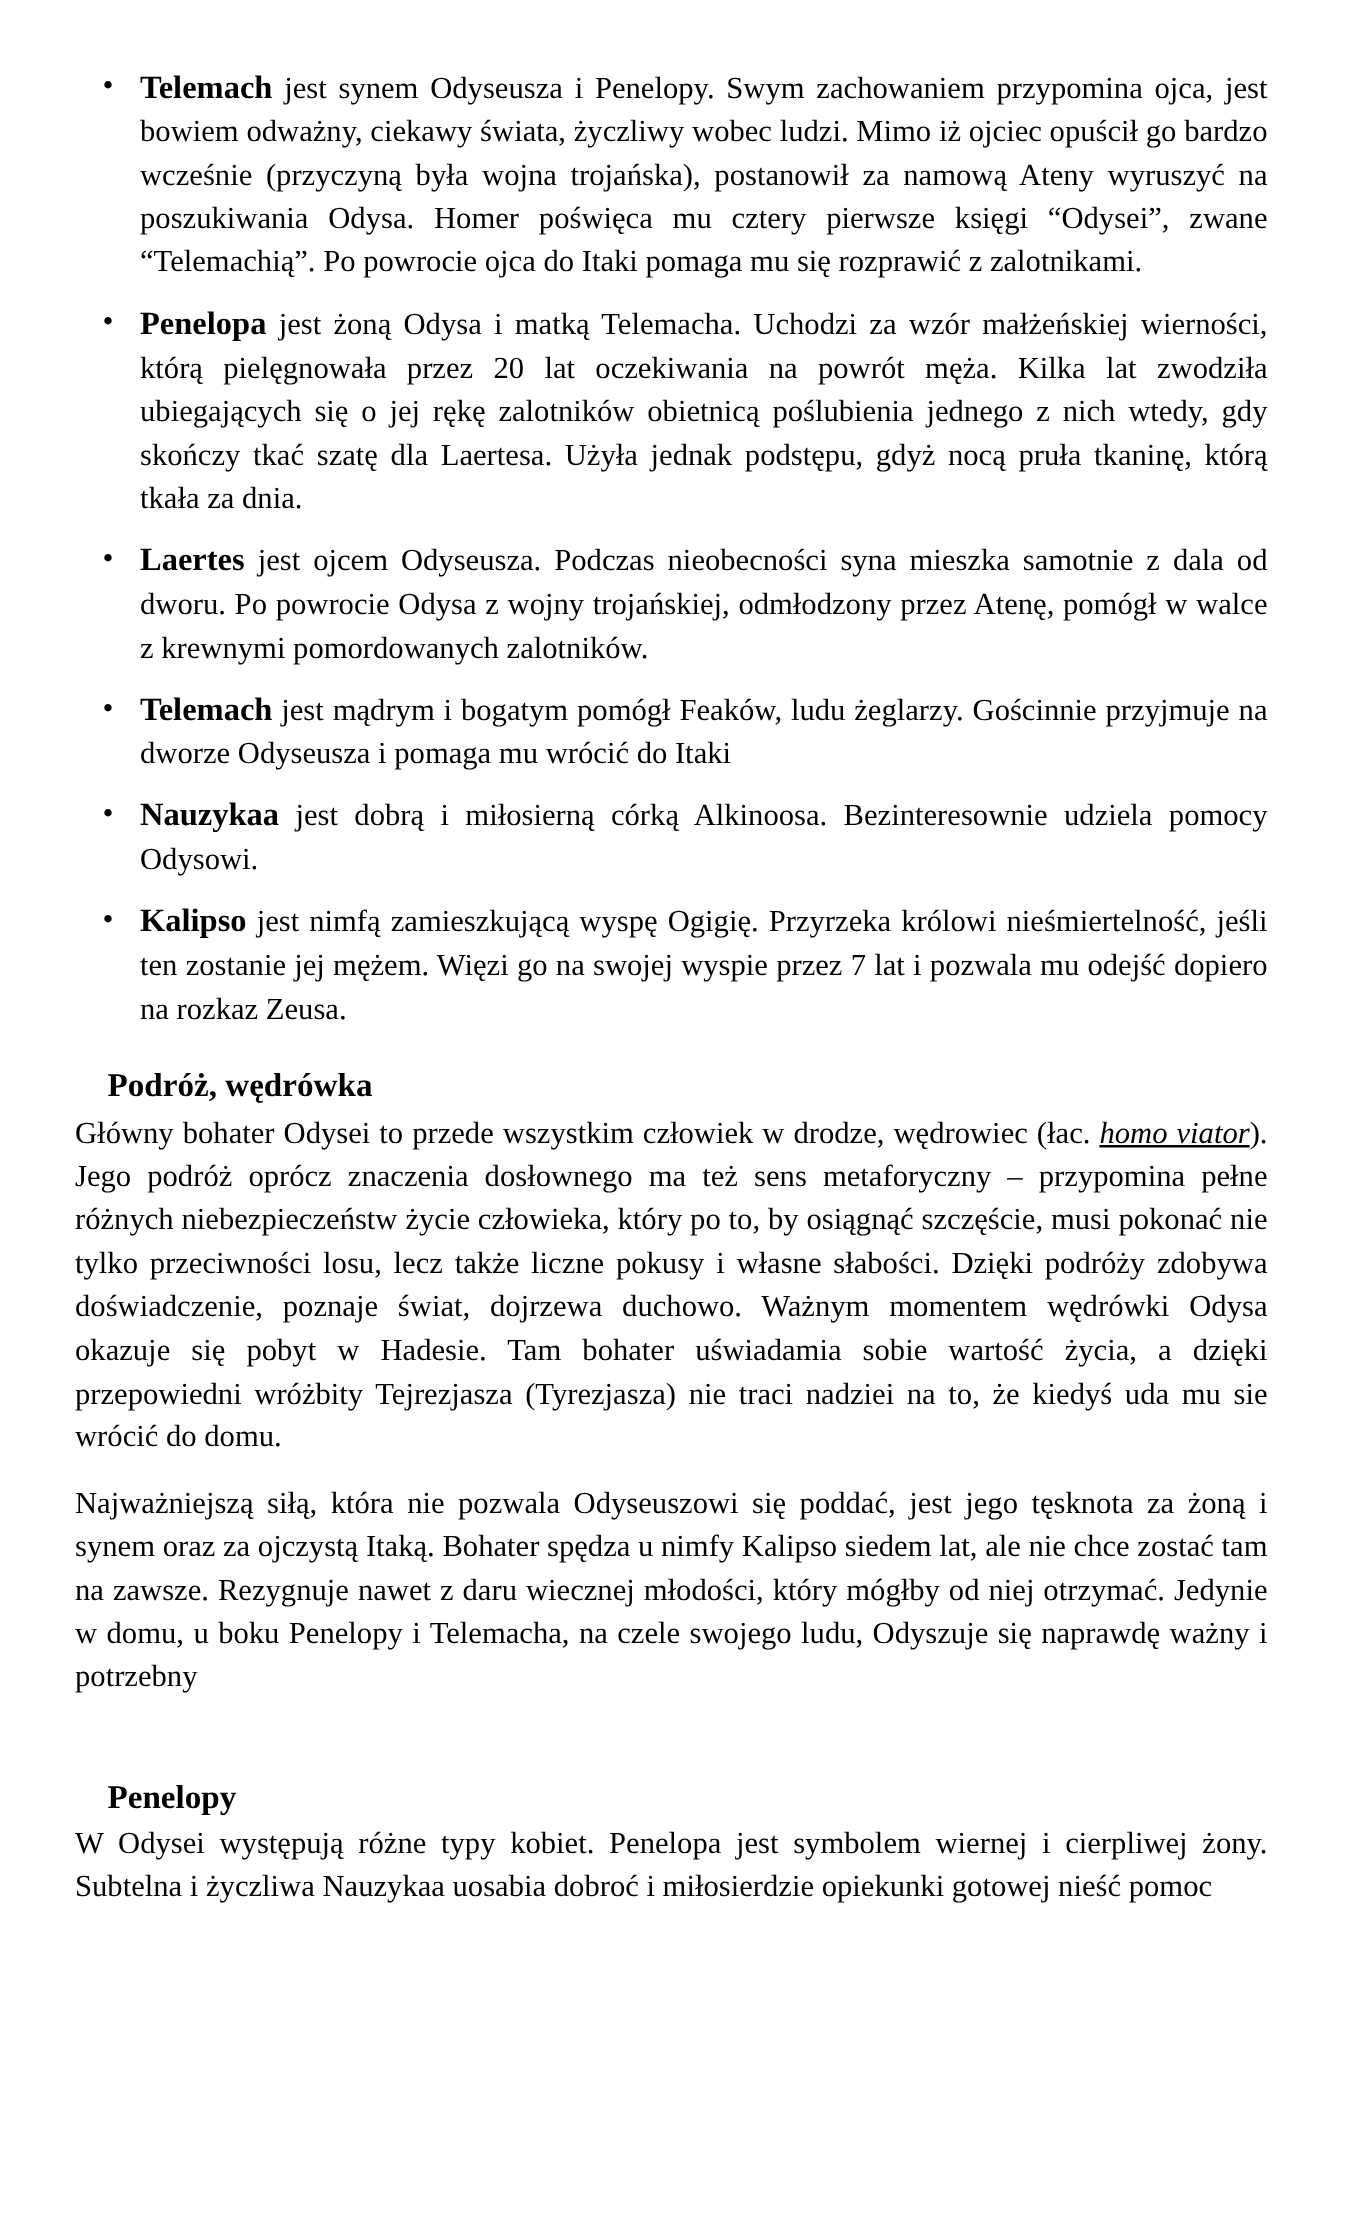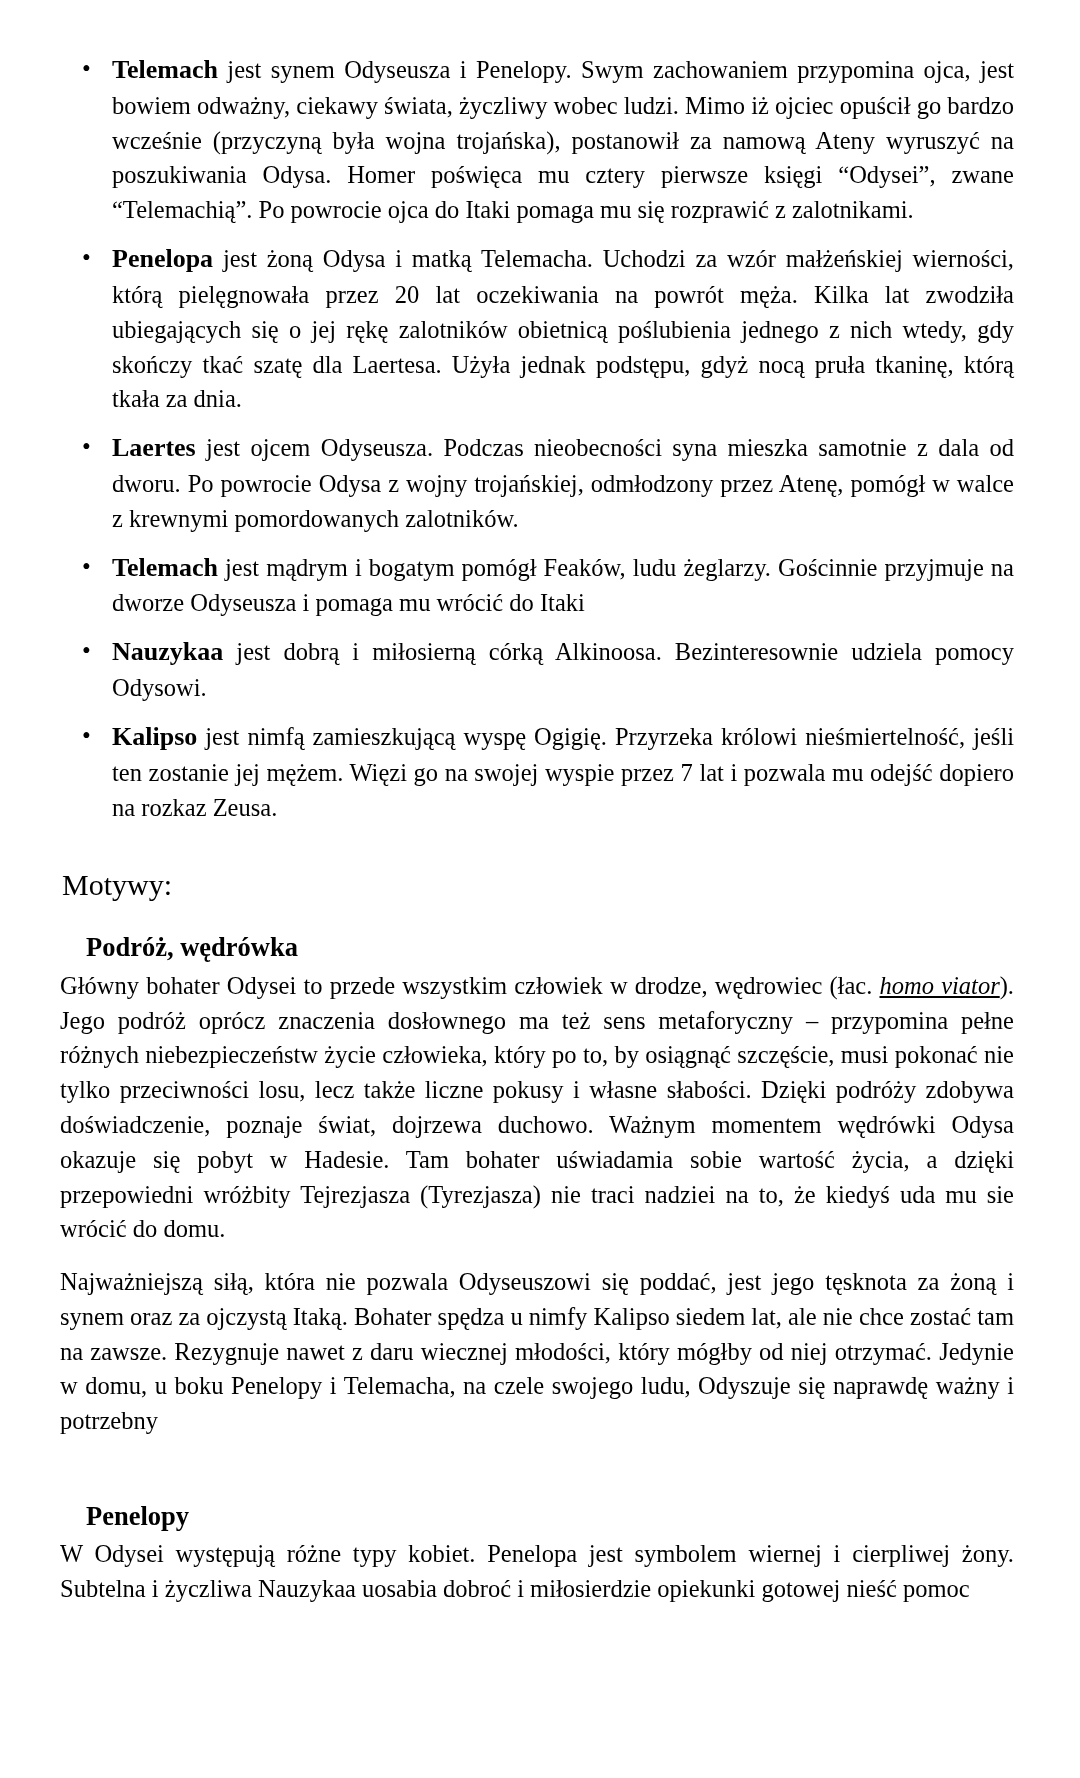--- a/index.html
+++ b/index.html
@@ -86,21 +86,20 @@
       <span class="name">Telemach</span><span> jest mądrym i bogatym pomógł Feaków, ludu żeglarzy. Gościnnie przyjmuje na dworze Odyseusza i pomaga mu wrócić do Itaki</span>
     </li>
     <li>
       <span class="name">Nauzykaa</span><span> jest dobrą i miłosierną córką Alkinoosa. Bezinteresownie udziela pomocy Odysowi.</span>
     </li>
     <li>
       <span class="name">Kalipso</span><span> jest nimfą zamieszkującą wyspę Ogigię. Przyrzeka królowi nieśmiertelność, jeśli ten zostanie jej mężem. Więzi go na swojej wyspie przez 7 lat i pozwala mu odejść dopiero na rozkaz Zeusa.</span>
     </li>
   </ul>
 
-  <div class="section-head">Motywy:</div>
 
   <div class="sub-head">Podróż, wędrówka</div>
   <p class="para"><span>Główny bohater Odysei to przede wszystkim człowiek w drodze, wędrowiec (łac. </span><em>homo viator</em><span>). Jego podróż oprócz znaczenia dosłownego ma też sens metaforyczny – przypomina pełne różnych niebezpieczeństw życie człowieka, który po to, by osiągnąć szczęście, musi pokonać nie tylko przeciwności losu, lecz także liczne pokusy i własne słabości. Dzięki podróży zdobywa doświadczenie, poznaje świat, dojrzewa duchowo. Ważnym momentem wędrówki Odysa okazuje się pobyt w Hadesie. Tam bohater uświadamia sobie wartość życia, a dzięki przepowiedni wróżbity Tejrezjasza (Tyrezjasza) nie traci nadziei na to, że kiedyś uda mu sie wrócić do domu.</span></p>
 
   <div class="gap-sm"></div>
 
   <p class="para">Najważniejszą siłą, która nie pozwala Odyseuszowi się poddać, jest jego tęsknota za żoną i synem oraz za ojczystą Itaką. Bohater spędza u nimfy Kalipso siedem lat, ale nie chce zostać tam na zawsze. Rezygnuje nawet z daru wiecznej młodości, który mógłby od niej otrzymać. Jedynie w domu, u boku Penelopy i Telemacha, na czele swojego ludu, Odyszuje się naprawdę ważny i potrzebny</p>
 
   <div class="gap-md"></div>
 

